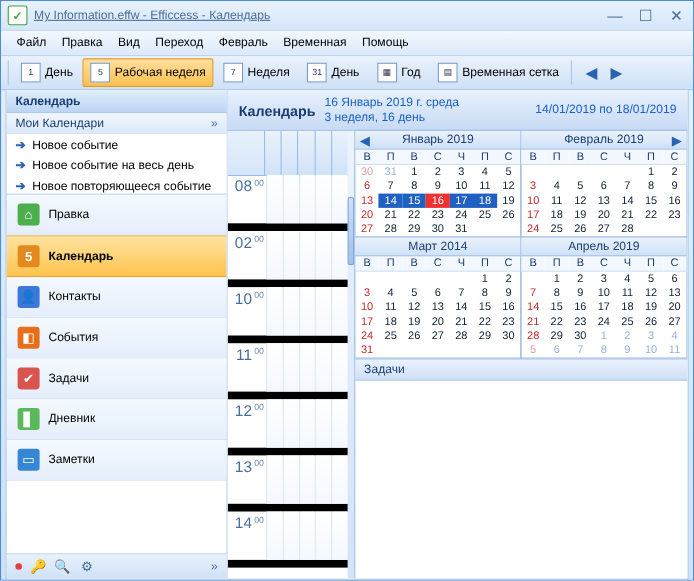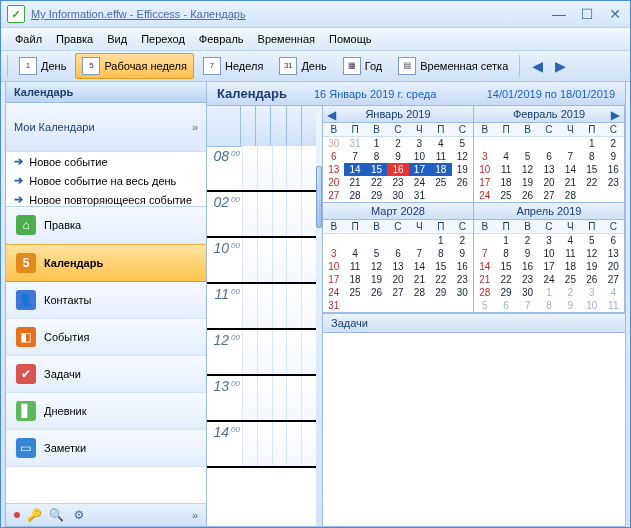--- a/index.html
+++ b/index.html
@@ -14,44 +14,44 @@
 .toolbar{height:30px;display:flex;align-items:center;gap:2px;padding:0 4px;background:linear-gradient(#eaf2fc,#cfe1f7);border-bottom:1px solid #a9c6ea;}
 .tbtn{display:flex;align-items:center;gap:4px;padding:3px 6px;border:1px solid transparent;border-radius:2px;cursor:pointer;}
 .tbtn.active{border:1px solid #e49a1a;background:linear-gradient(#ffdf9f,#ffc04e);}
 .tbtn .ic{width:16px;height:16px;display:flex;align-items:center;justify-content:center;border:1px solid #7a9bc7;background:#fff;font-size:8px;color:#335;line-height:1;}
 .sep{width:1px;height:22px;background:#a9c6ea;margin:0 2px;}
 .navarrows{display:flex;gap:4px;margin-left:4px;}
 .navarrows span{color:#2a63b3;font-size:14px;padding:2px 4px;cursor:pointer;}
 .body{flex:1;display:flex;background:#fff;margin:0 4px 0 4px;border:1px solid #9cbce5;border-top:none;overflow:hidden;}
 .sidebar{width:200px;display:flex;flex-direction:column;border-right:1px solid #9cbce5;background:#fff;min-height:0;}
 .panehdr{background:linear-gradient(#e0edfc,#bcd5f4);padding:4px 8px;color:#1a3e72;font-weight:bold;border-bottom:1px solid #9cbce5;}
-.subhdr{background:linear-gradient(#f1f6fd,#dbe9fa);padding:18px 8px;color:#1a3e72;border-bottom:1px solid #cfe0f6;display:flex;align-items:center;}
+.subhdr{background:linear-gradient(#f1f6fd,#dbe9fa);padding:3px 8px;color:#1a3e72;border-bottom:1px solid #cfe0f6;display:flex;align-items:center;}
 .subhdr .chev{margin-left:auto;color:#4a6e9b;}
 .treelist{background:#fff;overflow:hidden;}
 .treei{display:flex;align-items:center;gap:6px;padding:3px 8px;cursor:pointer;white-space:nowrap;}
 .treei .arrow{color:#2a63b3;font-weight:bold;}
 .navlist{border-top:1px solid #bcd4f0;flex:1;display:flex;flex-direction:column;overflow:hidden;}
 .navitem{display:flex;align-items:center;gap:8px;padding:8px 10px;border-bottom:1px solid #d5e3f7;background:linear-gradient(#f5f9ff,#e4eefb);cursor:pointer;}
 .navitem.active{background:linear-gradient(#ffe3a0,#ffc34d);border-top:1px solid #f3b13b;border-bottom:1px solid #e49a1a;font-weight:bold;}
 .navitem .nic{width:20px;height:20px;border-radius:3px;display:flex;align-items:center;justify-content:center;font-size:12px;color:#fff;}
 .bottombar{display:flex;align-items:center;gap:8px;padding:4px 8px;background:linear-gradient(#e9f2fc,#cfe1f7);border-top:1px solid #bcd4f0;}
 .bottombar .dot{width:6px;height:6px;border-radius:50%;}
 .bottombar .icn{width:14px;height:14px;display:flex;align-items:center;justify-content:center;font-size:12px;}
 .main{flex:1;display:flex;flex-direction:column;min-width:0;background:#f0f6fe;}
 .mainhdr{background:linear-gradient(#e8f1fc,#c7daf5);border-bottom:1px solid #9cbce5;padding:4px 10px;display:flex;align-items:center;}
 .mainhdr .lbl{color:#1a3e72;font-weight:bold;font-size:13px;}
-.mainhdr .dates{margin-left:27px;color:#1a60c7;font-size:11px;line-height:14px;}
+.mainhdr .dates{margin-left:8px;color:#1a60c7;font-size:11px;line-height:14px;}
 .mainhdr .range{margin-left:auto;color:#1a60c7;}
 .maincontent{flex:1;display:flex;min-height:0;}
 .sched{width:115px;border-right:1px solid #9cbce5;background:#fff;position:relative;overflow:hidden;}
 .sched .allday{height:40px;background:linear-gradient(#e8f1fc,#d5e6fa);border-bottom:1px solid #9cbce5;position:relative;}
 .sched .allday .cols{position:absolute;left:33px;right:6px;top:0;bottom:0;display:flex;}
 .sched .allday .cols div{flex:1;border-left:1px solid #9cbce5;background:linear-gradient(#eaf2fc,#d0e2f8);}
 .sched .grid{position:absolute;top:40px;left:0;right:0;bottom:0;}
-.sched .hour{height:44px;display:flex;border-bottom:2px solid #000000;font-style:italic;}
+.sched .hour{height:44px;display:flex;border-bottom:7px solid #000000;}
 .sched .hour .lab{width:33px;text-align:right;color:#4a6e9b;font-size:14px;padding:2px 2px 0 0;display:flex;align-items:flex-start;justify-content:flex-end;gap:2px;}
 .sched .hour .lab small{font-size:8px;color:#6a8ab5;line-height:12px;}
 .sched .hour .cells{flex:1;display:flex;margin-right:6px;}
 .sched .hour .cells div{flex:1;border-left:1px solid #d9e6f7;background:linear-gradient(#fff,#f4f8fe);}
 .sched .vscroll{position:absolute;right:0;top:0;bottom:0;width:6px;background:linear-gradient(#ecf3fc,#d3e3f8);}
 .sched .vscroll .thumb{position:absolute;left:0;right:0;top:60px;height:60px;background:linear-gradient(#cde1fa,#9fc0ec);border:1px solid #7aa2d8;border-radius:2px;}
 .minis{flex:1;display:flex;flex-direction:column;min-height:0;background:#fff;}
 .mrow{display:flex;}
 .mcal{flex:1;border:1px solid #9cbce5;margin:-1px 0 0 -1px;}
 .mcal .mh{background:linear-gradient(#eaf2fc,#cfe1f7);color:#1a3e72;text-align:center;padding:2px 0;border-bottom:1px solid #9cbce5;position:relative;}
@@ -186,20 +186,21 @@
         <span class="icn" style="color:#4a6e9b">⚙</span>
         <span style="margin-left:auto;color:#4a6e9b">»</span>
       </div>
     </div>
 
     <div class="main">
       <div class="mainhdr">
         <span class="lbl">Календарь</span>
         <span class="dates">
           <div>16 Январь 2019 г. среда</div>
+          <div>3 неделя, 16 день</div>
         </span>
         <span class="range">14/01/2019 по 18/01/2019</span>
       </div>
       <div class="maincontent">
         <div class="sched">
           <div class="allday">
             <div class="cols">
                 <div></div>
                 <div></div>
                 <div></div>
@@ -425,21 +426,21 @@
                         <td class="">28</td>
                         <td class=""></td>
                         <td class=""></td>
                       </tr>
                     </tbody>
                   </table>
                 </div>
               </div>
               <div class="mrow">
                 <div class="mcal">
-                  <div class="mh">Март 2028</div>
+                  <div class="mh">Март 2014</div>
                   <table>
                     <tbody>
                       <tr>
                         <th>В</th>
                         <th>П</th>
                         <th>В</th>
                         <th>С</th>
                         <th>Ч</th>
                         <th>П</th>
                         <th>С</th>

